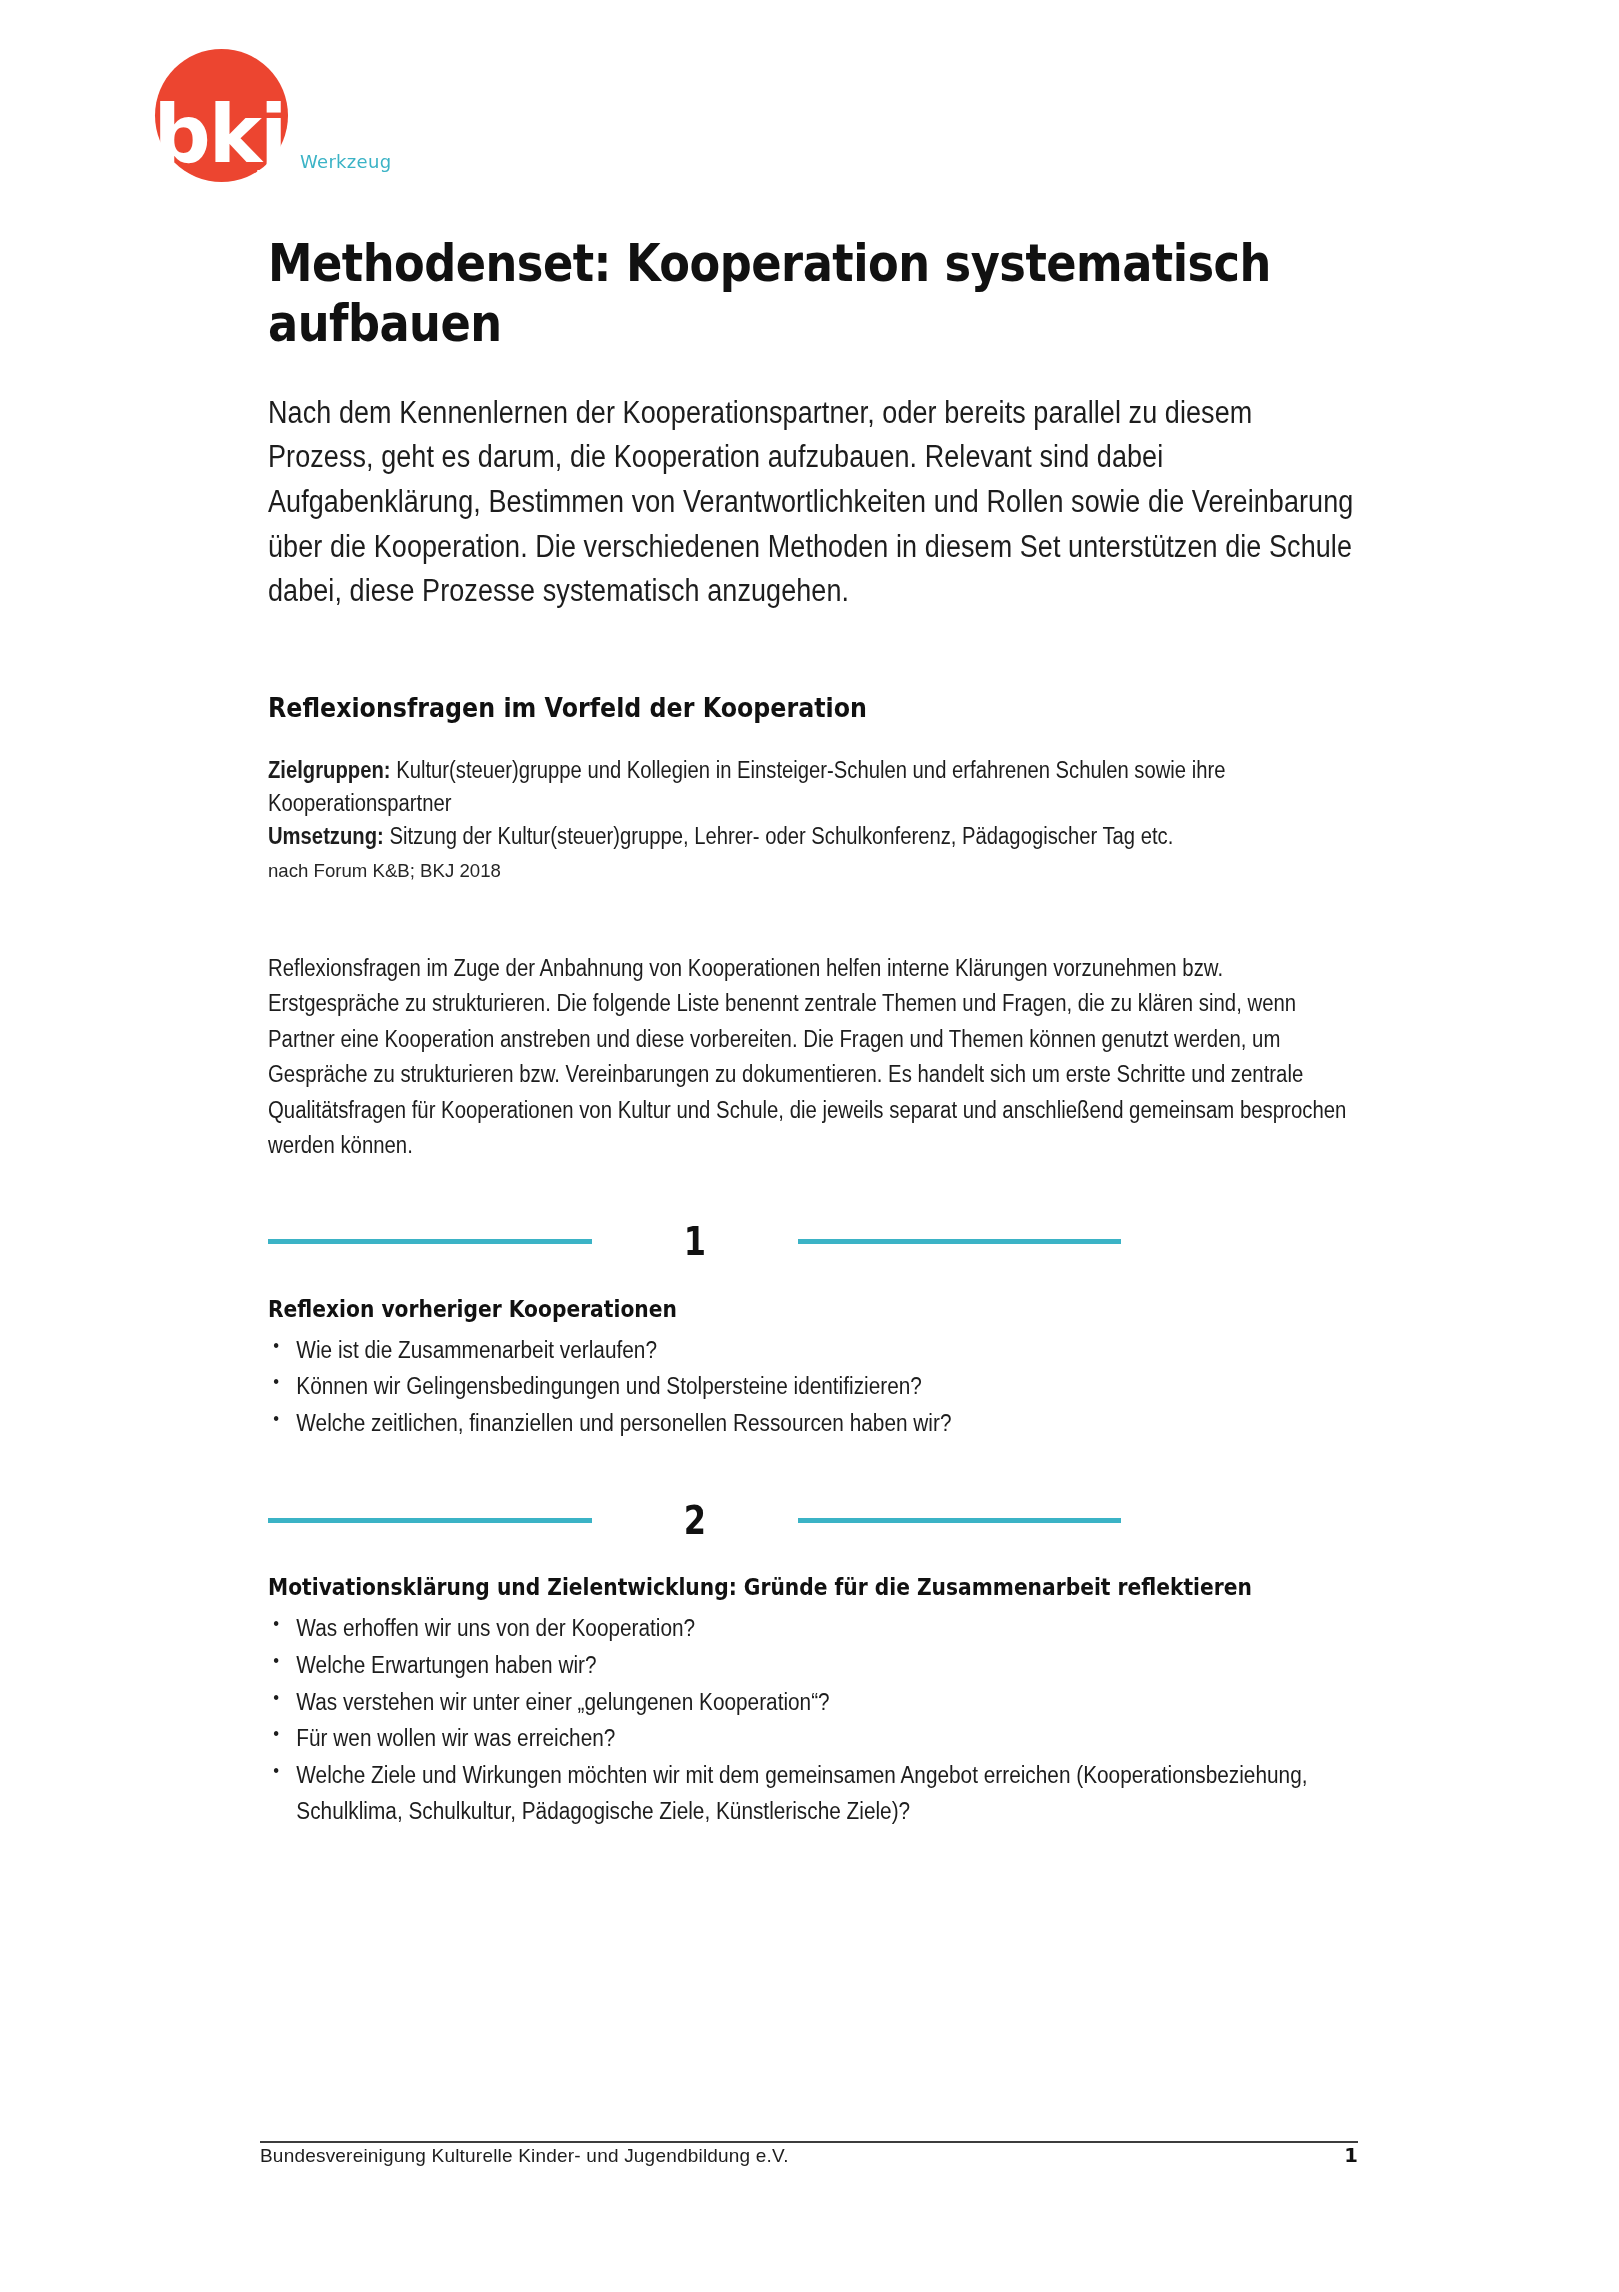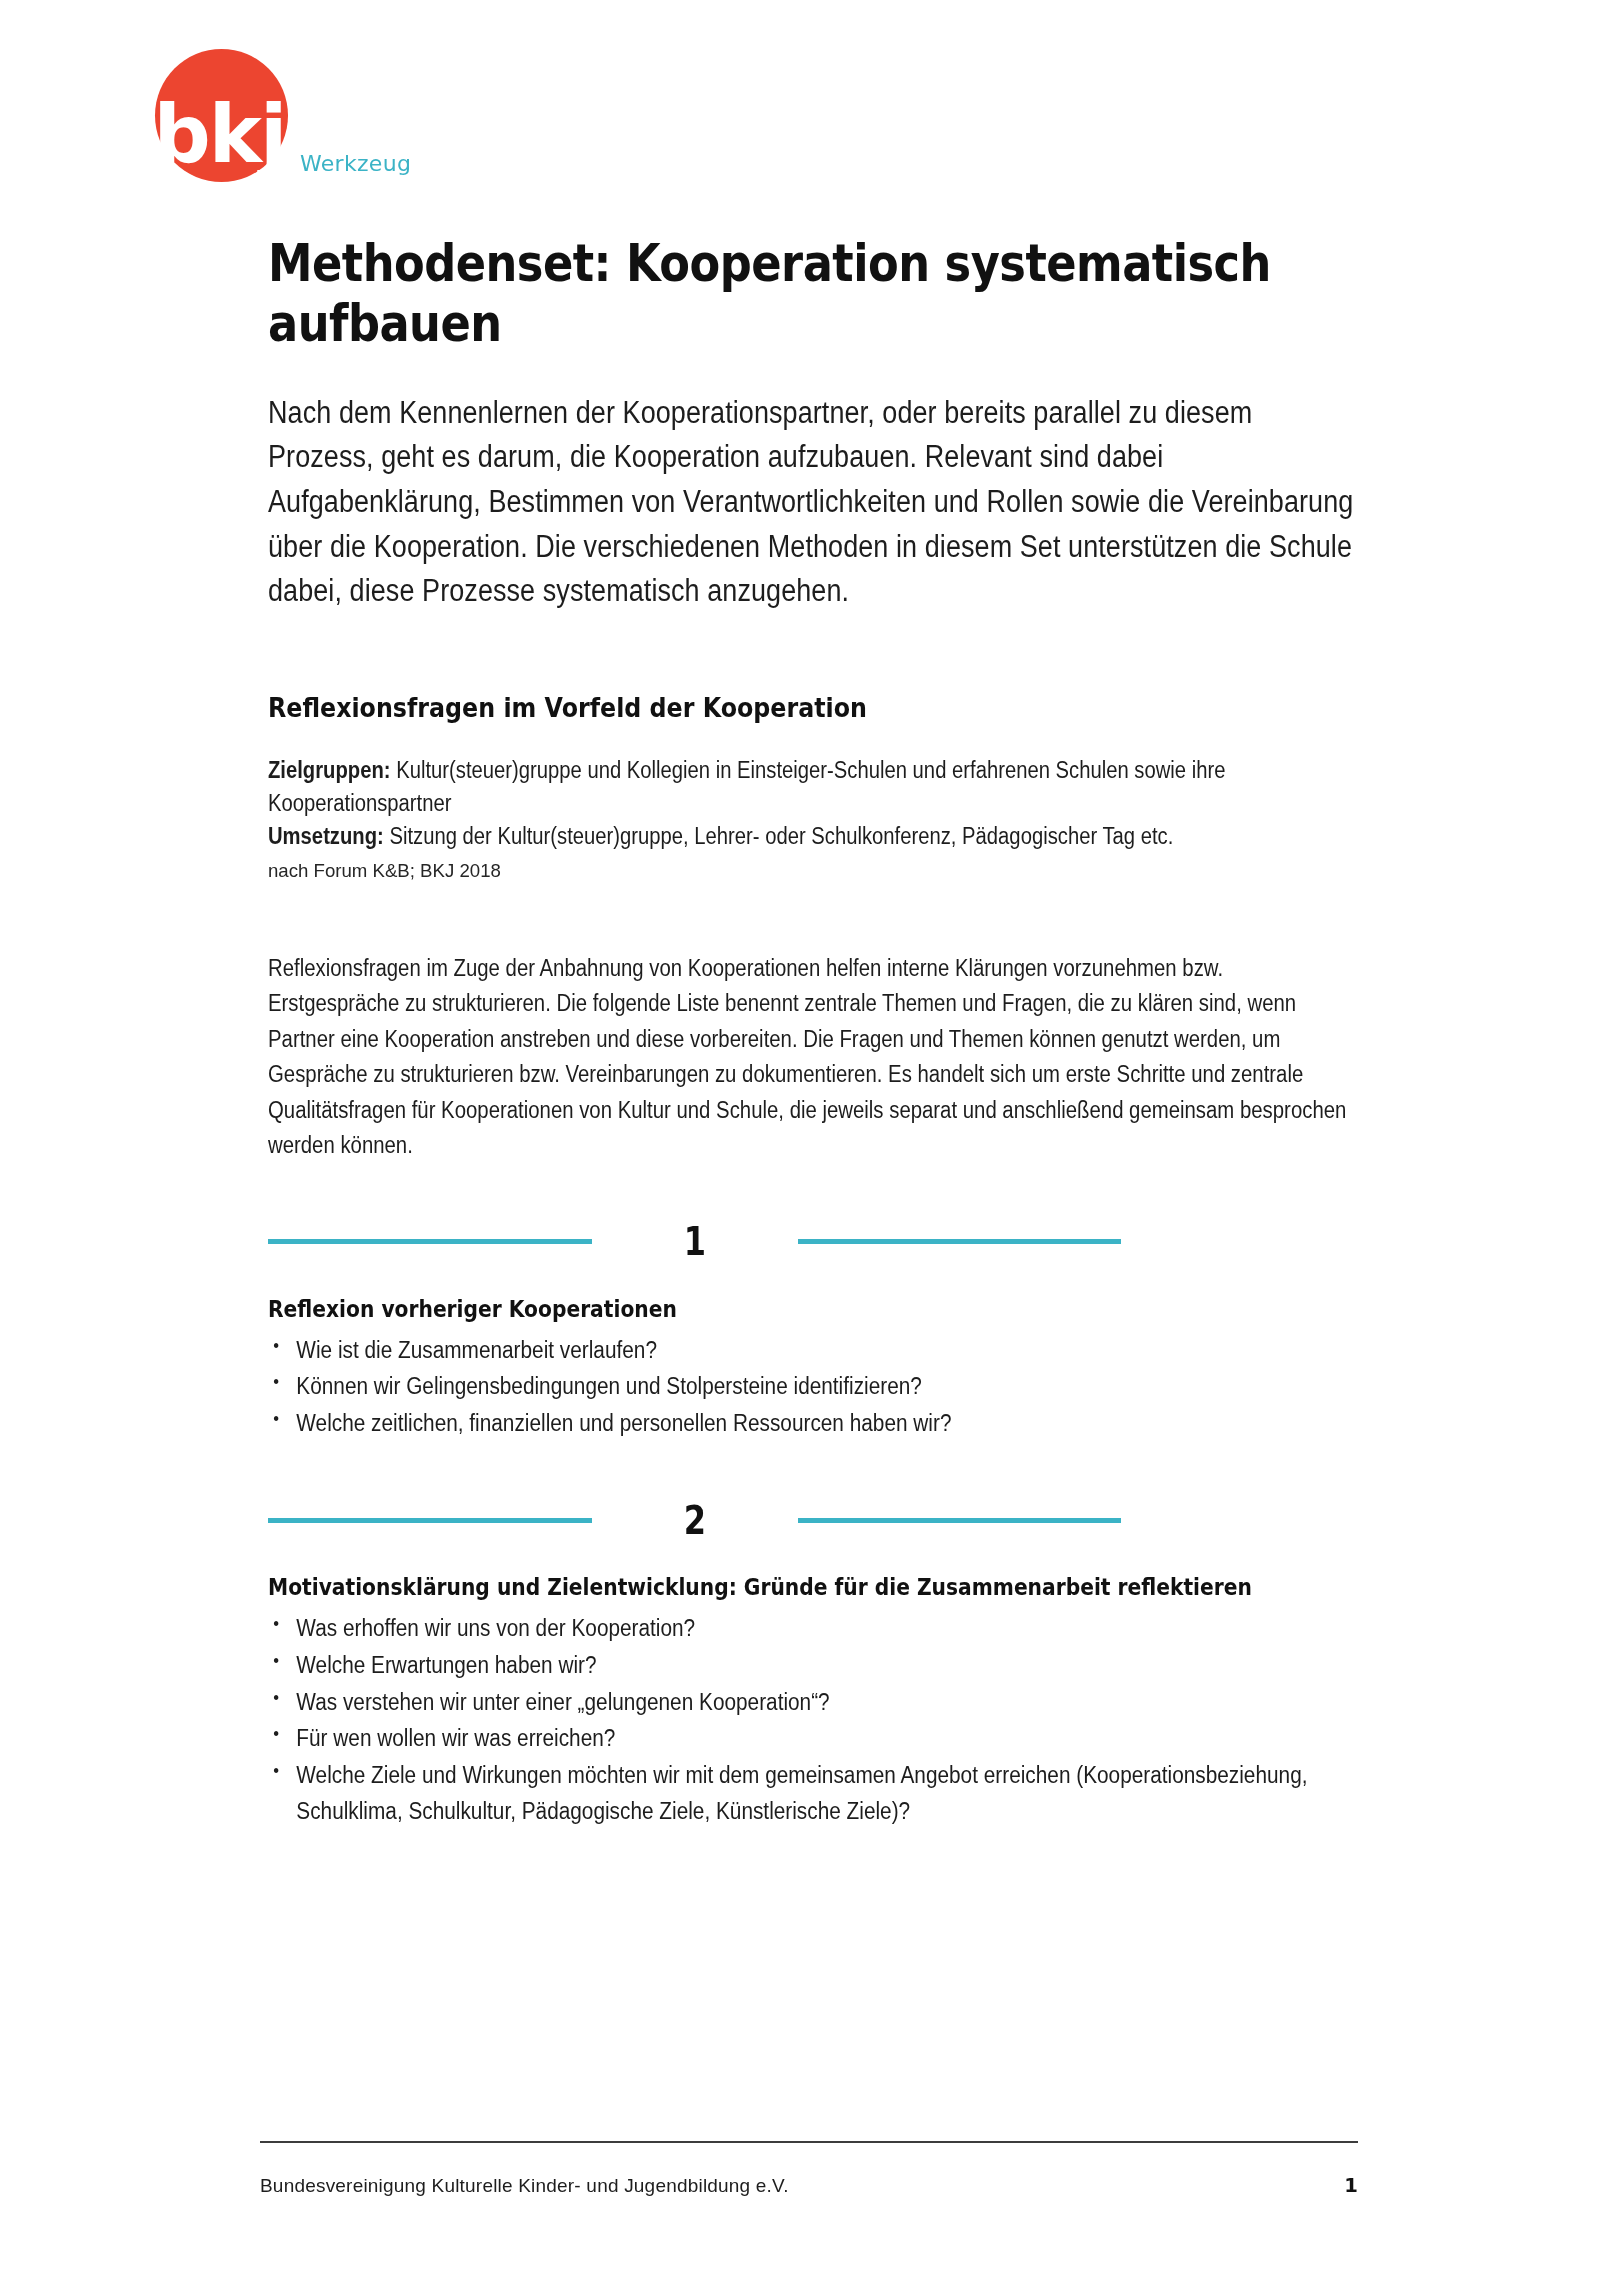--- a/index.html
+++ b/index.html
@@ -60,21 +60,21 @@
     line-height: 0.92;
     letter-spacing: -2px;
     color: #ffffff;
     transform: translate(-2px, -9.8px);
   }
   .logo-sub {
     position: absolute;
     left: 145px;
     top: 102px;
     font-family: "DejaVu Sans", sans-serif;
-    font-size: 22px;
+    font-size: 18px;
     font-weight: 400;
     color: #3BB3C6;
     letter-spacing: 0.3px;
   }
 
   
   .content {
     position: absolute;
     left: 268px;
     top: 0;
@@ -227,21 +227,21 @@
   }
   .footer-rule {
     height: 2px;
     background: #3c3c3c;
     width: 100%;
   }
   .footer-row {
     display: flex;
     align-items: baseline;
     justify-content: space-between;
-    padding-top: 31px;
+    padding-top: 1px;
   }
   .footer-text {
     font-size: 19px;
     color: #1d1d1d;
     letter-spacing: 0.2px;
   }
   .footer-page {
     font-family: "DejaVu Sans", sans-serif;
     font-weight: 700;
     font-size: 19.6px;

